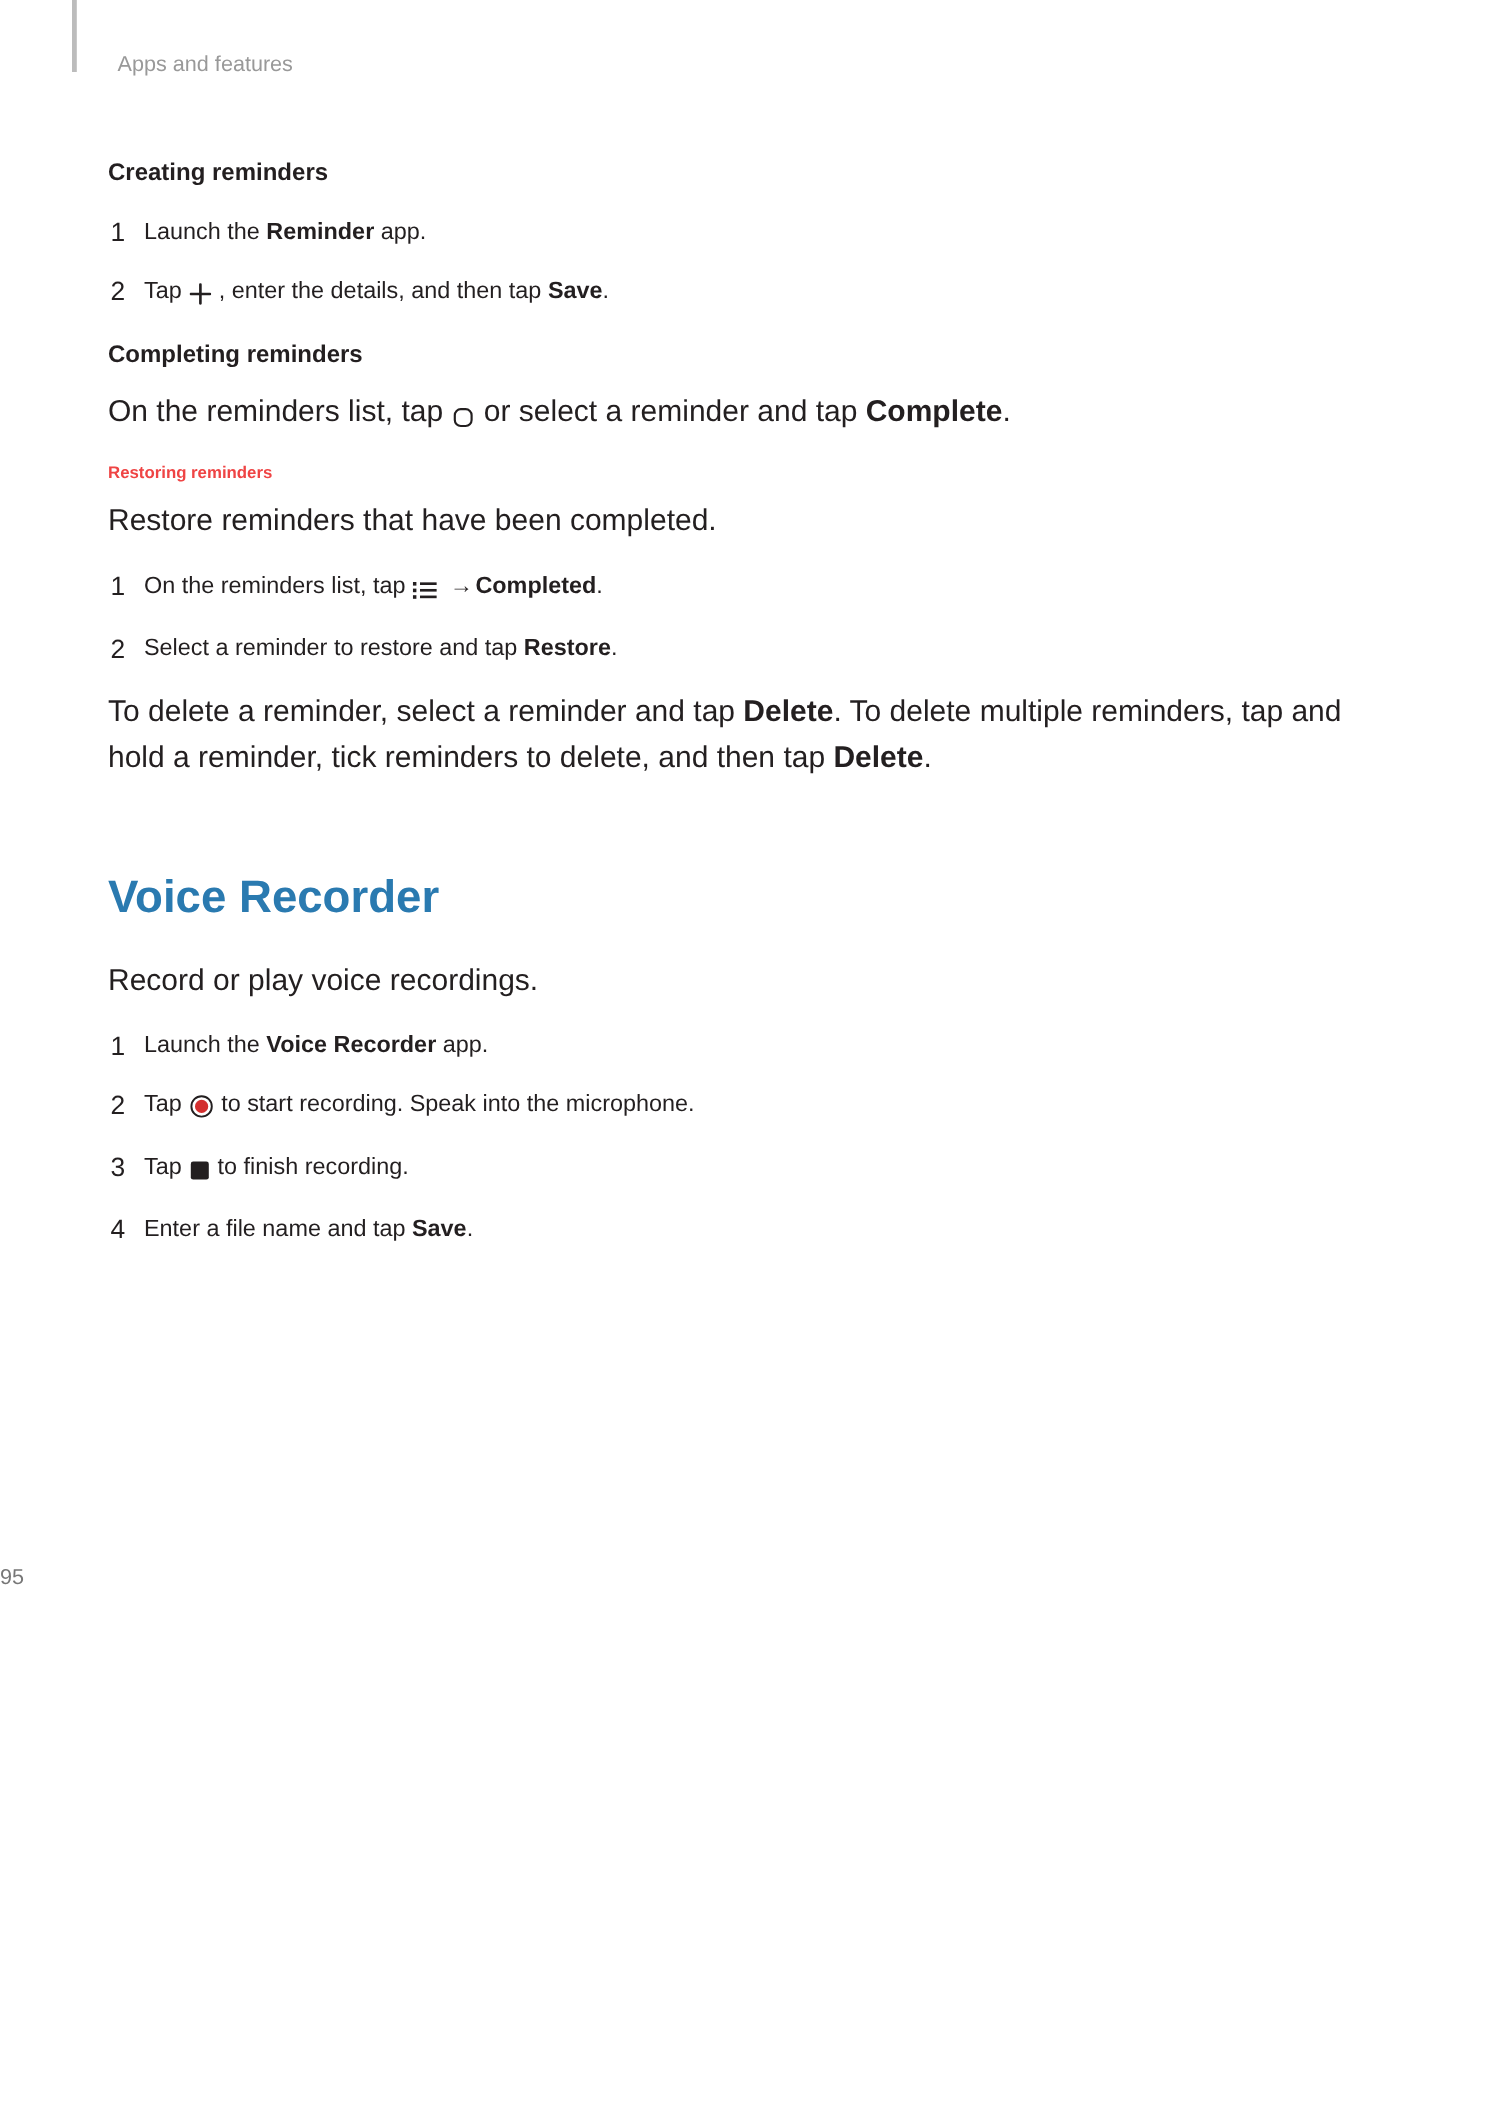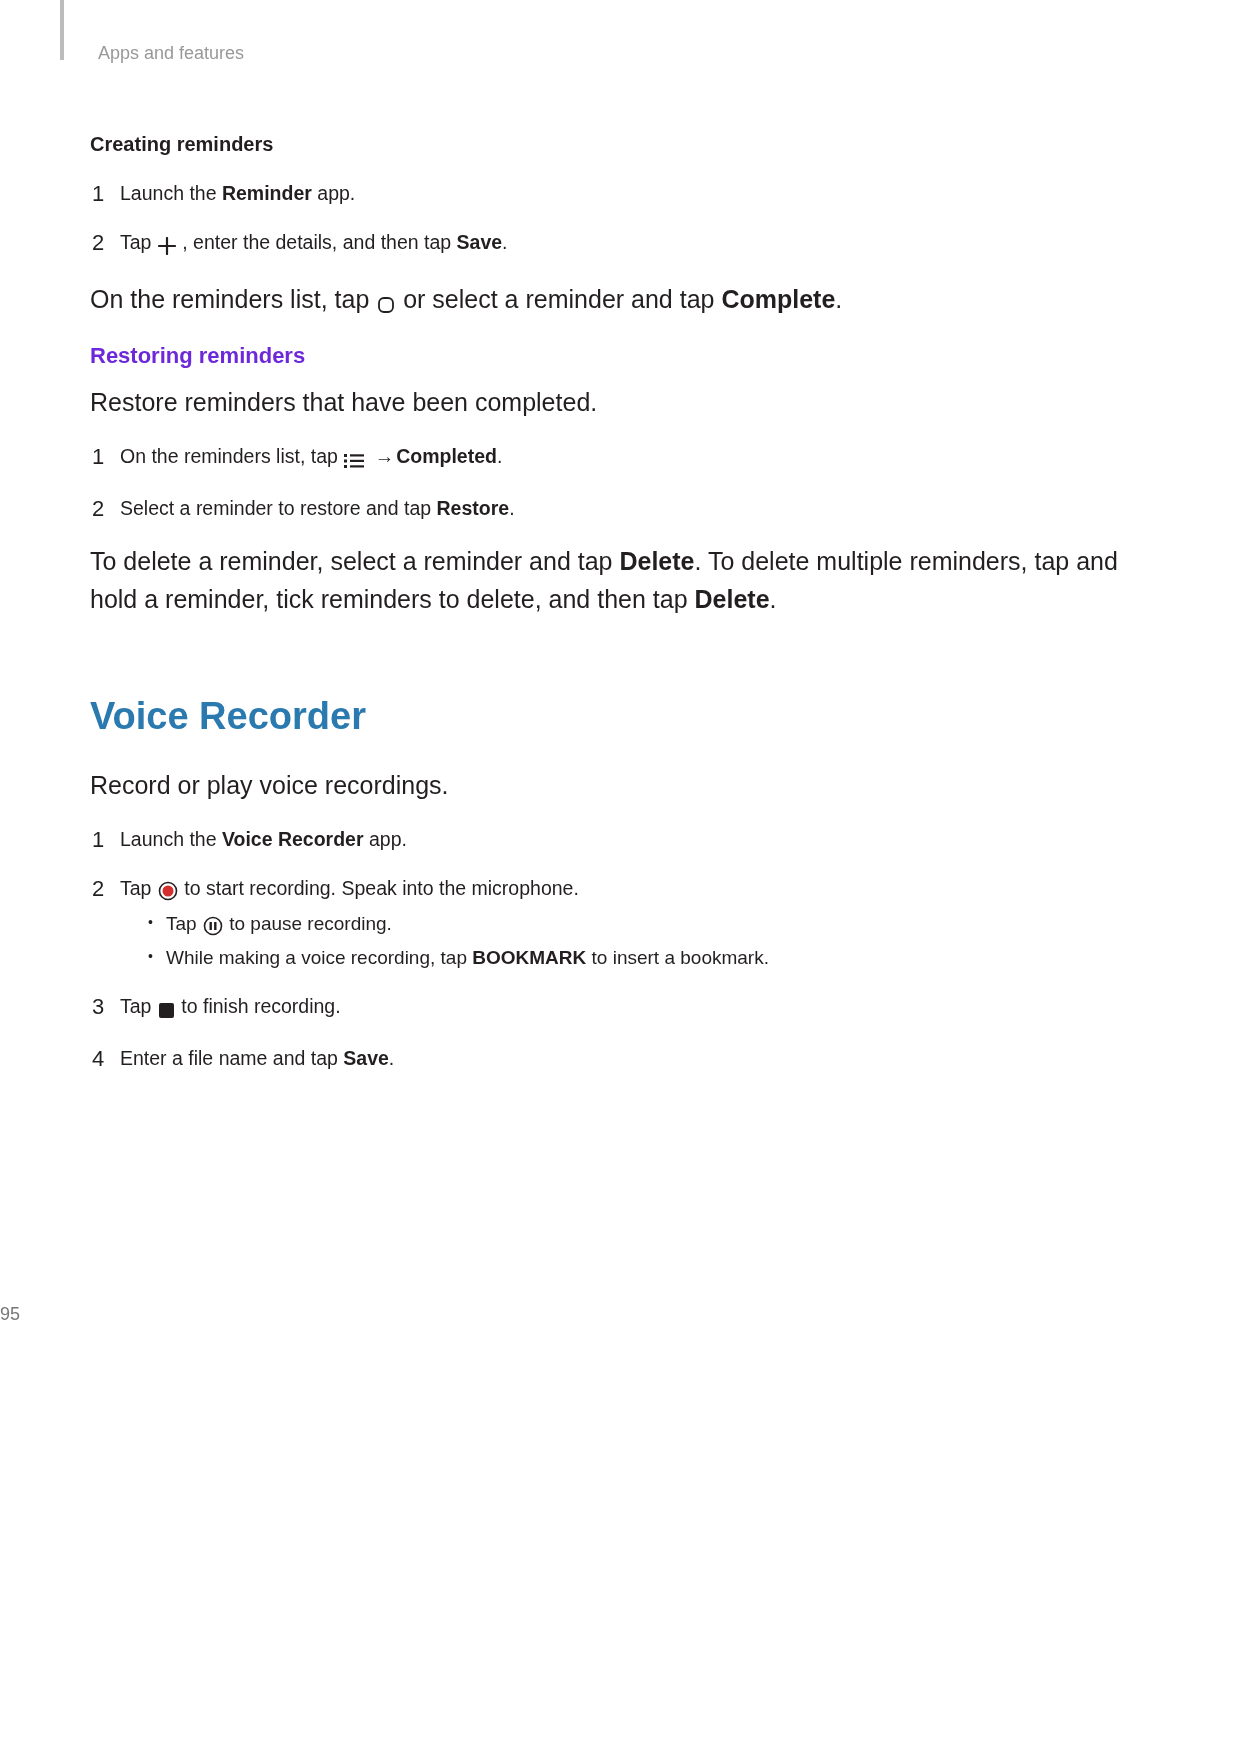--- a/index.html
+++ b/index.html
@@ -32,23 +32,23 @@
     font-size: 18px;
     margin: 0 0 62px 8px;
   }
   h3.section {
     font-size: 20px;
     font-weight: 700;
     margin: 20px 0 14px 0;
     color: #231f20;
   }
   h4.subsection {
-    font-size: 22px;
+    font-size: 14px;
     font-weight: 700;
-    color: #6d28d9;
+    color: #ef4444;
     margin: 18px 0 12px 0;
   }
   h2.chapter {
     font-size: 38px;
     font-weight: 700;
     color: #2a7ab0;
     margin: 70px 0 22px 0;
   }
   p.body {
     margin: 8px 0 14px 0;
@@ -132,20 +132,21 @@
       <span>Tap </span>
       <span class="icon">
         <svg width="18" height="18" viewBox="0 0 18 18">
             <path d="M9 1v16M1 9h16" stroke="#231f20" stroke-width="2.2" stroke-linecap="round"></path>
           </svg>
       </span>
       <span>, enter the details, and then tap </span><b>Save</b><span>.</span>
     </li>
   </ol>
 
+  <h3 class="section">Completing reminders</h3>
   <p class="body">
     <span>On the reminders list, tap </span>
     <span class="icon">
       <svg width="18" height="18" viewBox="0 0 18 18">
           <rect x="2" y="2" width="14" height="14" rx="5" ry="5" fill="none" stroke="#231f20" stroke-width="1.8"></rect>
         </svg>
     </span>
     <span> or select a reminder and tap </span><b>Complete</b><span>.</span>
   </p>
 
@@ -183,36 +184,20 @@
     </li>
     <li>
       <span>Tap </span>
       <span class="icon">
         <svg width="20" height="20" viewBox="0 0 20 20">
             <circle cx="10" cy="10" r="8.5" fill="none" stroke="#231f20" stroke-width="1.6"></circle>
             <circle cx="10" cy="10" r="5.5" fill="#d32f2f"></circle>
           </svg>
       </span>
       <span> to start recording. Speak into the microphone.</span>
-      <ul class="sub">
-        <li>
-          <span>Tap </span>
-          <span class="icon">
-            <svg width="20" height="20" viewBox="0 0 20 20">
-                <circle cx="10" cy="10" r="8.5" fill="none" stroke="#231f20" stroke-width="1.6"></circle>
-                <rect x="6.5" y="6" width="2.4" height="8" fill="#231f20"></rect>
-                <rect x="11.1" y="6" width="2.4" height="8" fill="#231f20"></rect>
-              </svg>
-          </span>
-          <span> to pause recording.</span>
-        </li>
-        <li>
-          <span>While making a voice recording, tap </span><b>BOOKMARK</b><span> to insert a bookmark.</span>
-        </li>
-      </ul>
     </li>
     <li>
       <span>Tap </span>
       <span class="icon">
         <svg width="17" height="17" viewBox="0 0 17 17">
             <rect x="1" y="1" width="15" height="15" rx="2" fill="#231f20"></rect>
           </svg>
       </span>
       <span> to finish recording.</span>
     </li>

